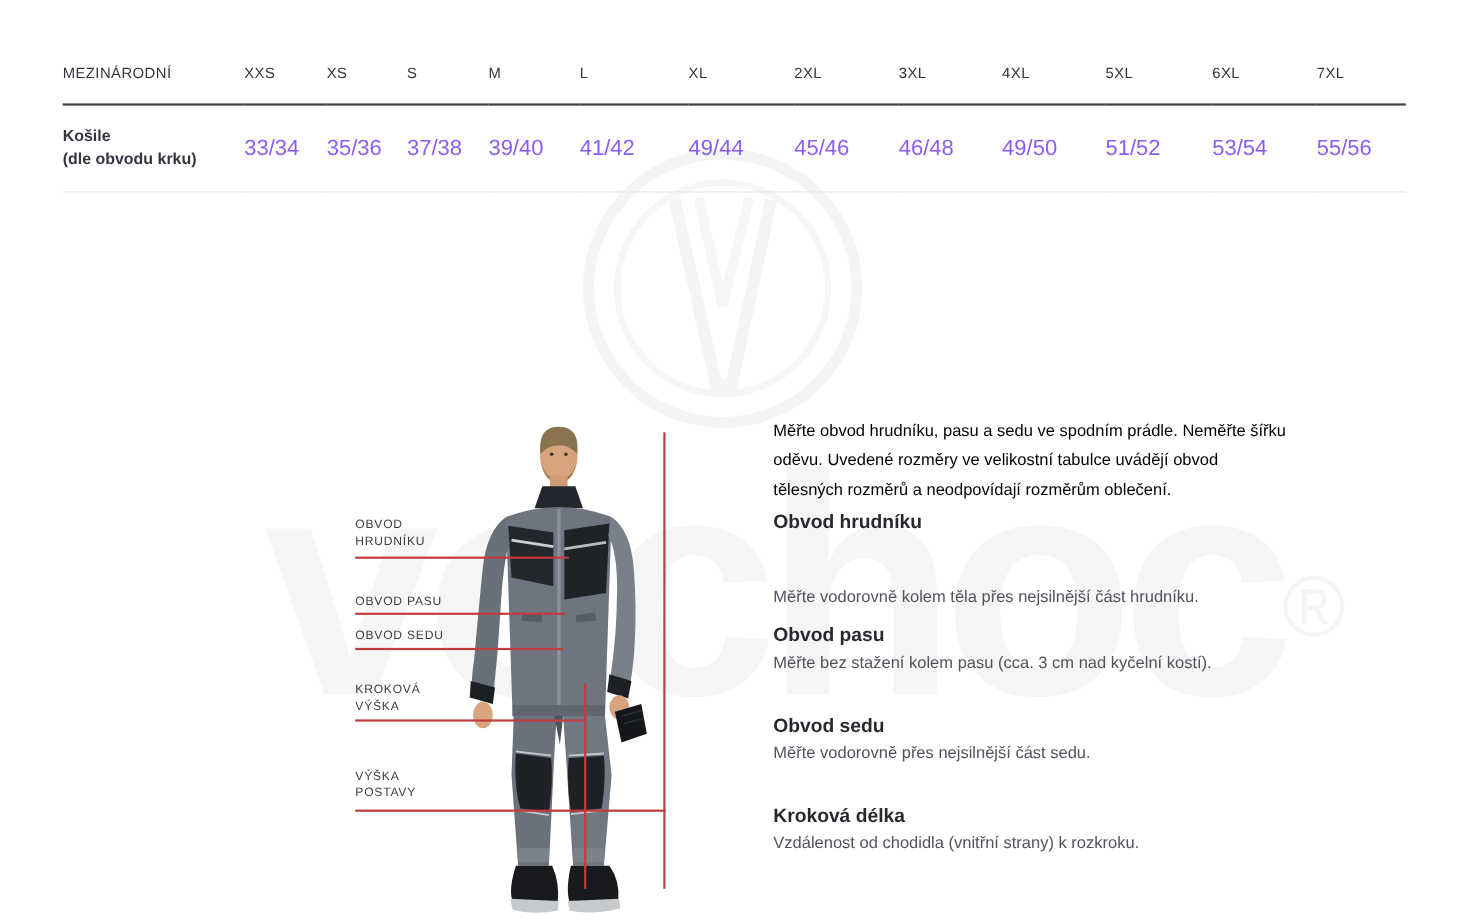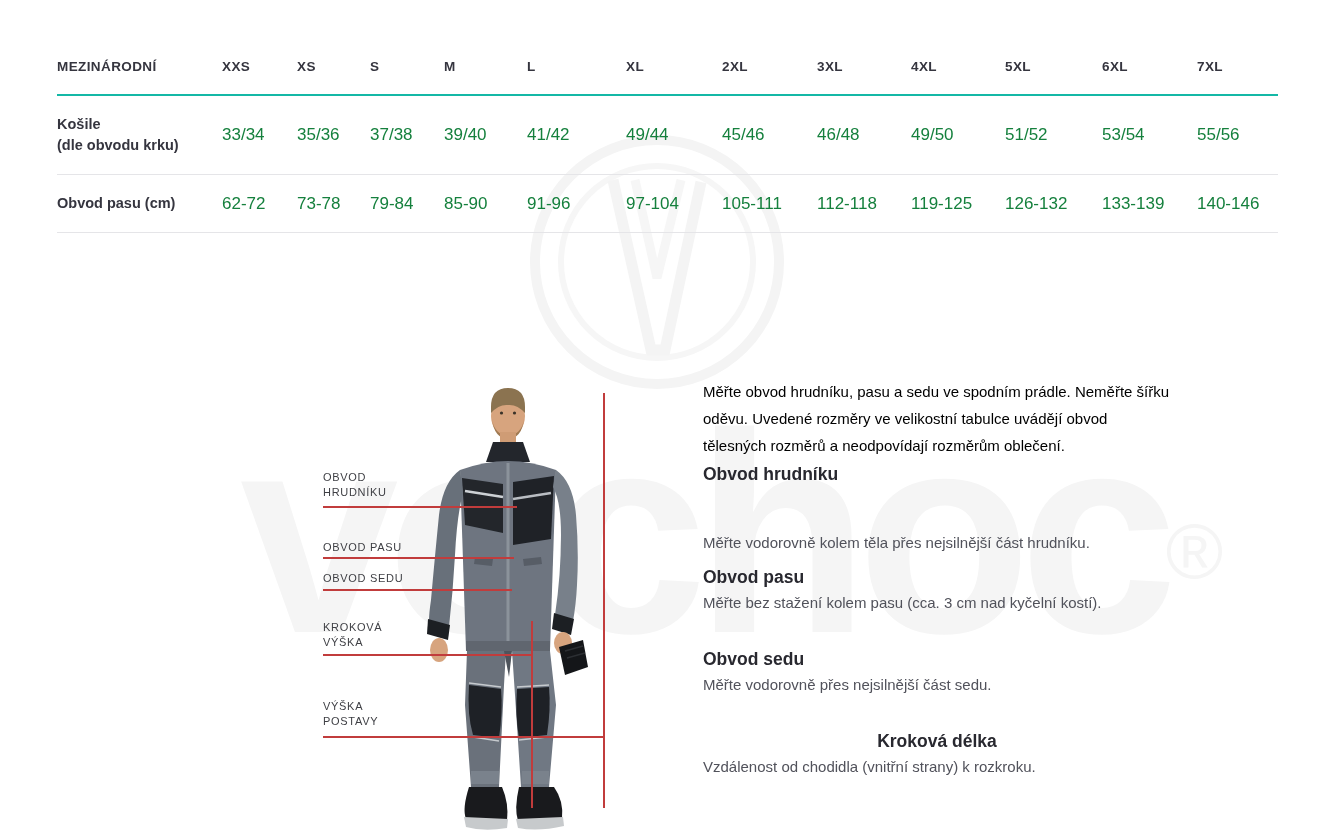--- a/index.html
+++ b/index.html
@@ -17,26 +17,26 @@
   }
   .wm-reg {
     font-size:78px; font-weight:400; vertical-align:top;
     position:relative; top:18px; letter-spacing:0;
   }
   .wm-logo { position:absolute; left:505px; top:110px; z-index:0; }
   
   .table-wrap { position:absolute; left:57px; top:47px; width:1221px; z-index:1; }
   table { border-collapse:collapse; width:100%; table-layout:fixed; }
   thead th {
-    text-align:left; font-size:13.5px; font-weight:700; color:#35353f;
+    text-align:left; font-size:13.5px; font-weight:400; color:#35353f;
     letter-spacing:.4px; padding:12px 4px 20px 0;
-    border-bottom:2px solid #14b8a6; vertical-align:middle;
+    border-bottom:2px solid #404040; vertical-align:middle;
   }
   tbody td {
-    text-align:left; font-size:17px; color:#15803d;
+    text-align:left; font-size:20px; color:#8b5cf6;
     padding:18px 4px 18px 0; border-bottom:1px solid #e5e5e8;
     vertical-align:middle;
   }
   tbody td.rowlabel { font-weight:700; color:#35353f; font-size:14.5px; line-height:1.45; }
   
   .man-svg { position:absolute; left:415px; top:385px; z-index:2; }
   .mline { position:absolute; background:#c13c3c; z-index:4; }
   .mlabel {
     position:absolute; z-index:4; font-size:11px; letter-spacing:.7px;
     color:#3e3f44; line-height:15px; white-space:nowrap;
@@ -102,35 +102,20 @@
         <td>39/40</td>
         <td>41/42</td>
         <td>49/44</td>
         <td>45/46</td>
         <td>46/48</td>
         <td>49/50</td>
         <td>51/52</td>
         <td>53/54</td>
         <td>55/56</td>
       </tr>
-      <tr>
-        <td class="rowlabel">Obvod pasu (cm)</td>
-        <td>62-72</td>
-        <td>73-78</td>
-        <td>79-84</td>
-        <td>85-90</td>
-        <td>91-96</td>
-        <td>97-104</td>
-        <td>105-111</td>
-        <td>112-118</td>
-        <td>119-125</td>
-        <td>126-132</td>
-        <td>133-139</td>
-        <td>140-146</td>
-      </tr>
     </tbody>
   </table>
 </div>
 
 <svg class="man-svg" width="200" height="452" viewBox="0 0 200 452">
 
   <ellipse cx="93" cy="31" rx="17" ry="21" fill="#d7a47e"></ellipse>
   <path d="M76 22 Q76 3 93 3 Q110 3 110 22 L110 28 Q102 19 93 20 Q84 19 76 28 Z" fill="#8b7350"></path>
   <path d="M77 34 Q79 53 93 54 Q107 53 109 34 Q107 49 93 51 Q79 49 77 34 Z" fill="#a07a52"></path>
   <circle cx="86.5" cy="28" r="1.6" fill="#3a3228"></circle>
@@ -212,14 +197,14 @@
 
 <div class="guide guide-title" style="top:464px;">Obvod hrudníku</div>
 <div class="guide guide-text" style="top:534px;">Měřte vodorovně kolem těla přes nejsilnější část hrudníku.</div>
 
 <div class="guide guide-title" style="top:567px;">Obvod pasu</div>
 <div class="guide guide-text" style="top:594px;">Měřte bez stažení kolem pasu (cca. 3 cm nad kyčelní kostí).</div>
 
 <div class="guide guide-title" style="top:649px;">Obvod sedu</div>
 <div class="guide guide-text" style="top:676px;">Měřte vodorovně přes nejsilnější část sedu.</div>
 
-<div class="guide guide-title" style="top:731px;text-align:center;">Kroková délka</div>
+<div class="guide guide-title" style="top:731px;">Kroková délka</div>
 <div class="guide guide-text" style="top:758px;">Vzdálenost od chodidla (vnitřní strany) k rozkroku.</div>
 
 </body></html>

